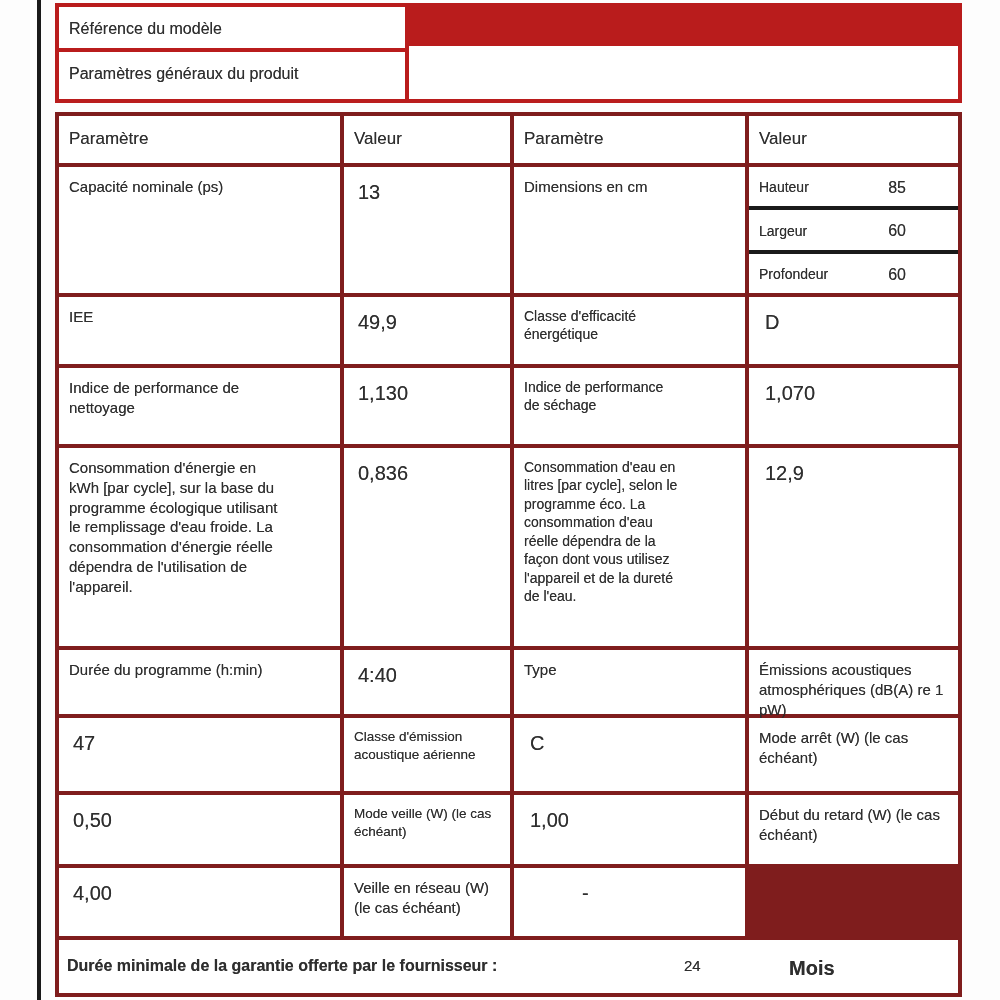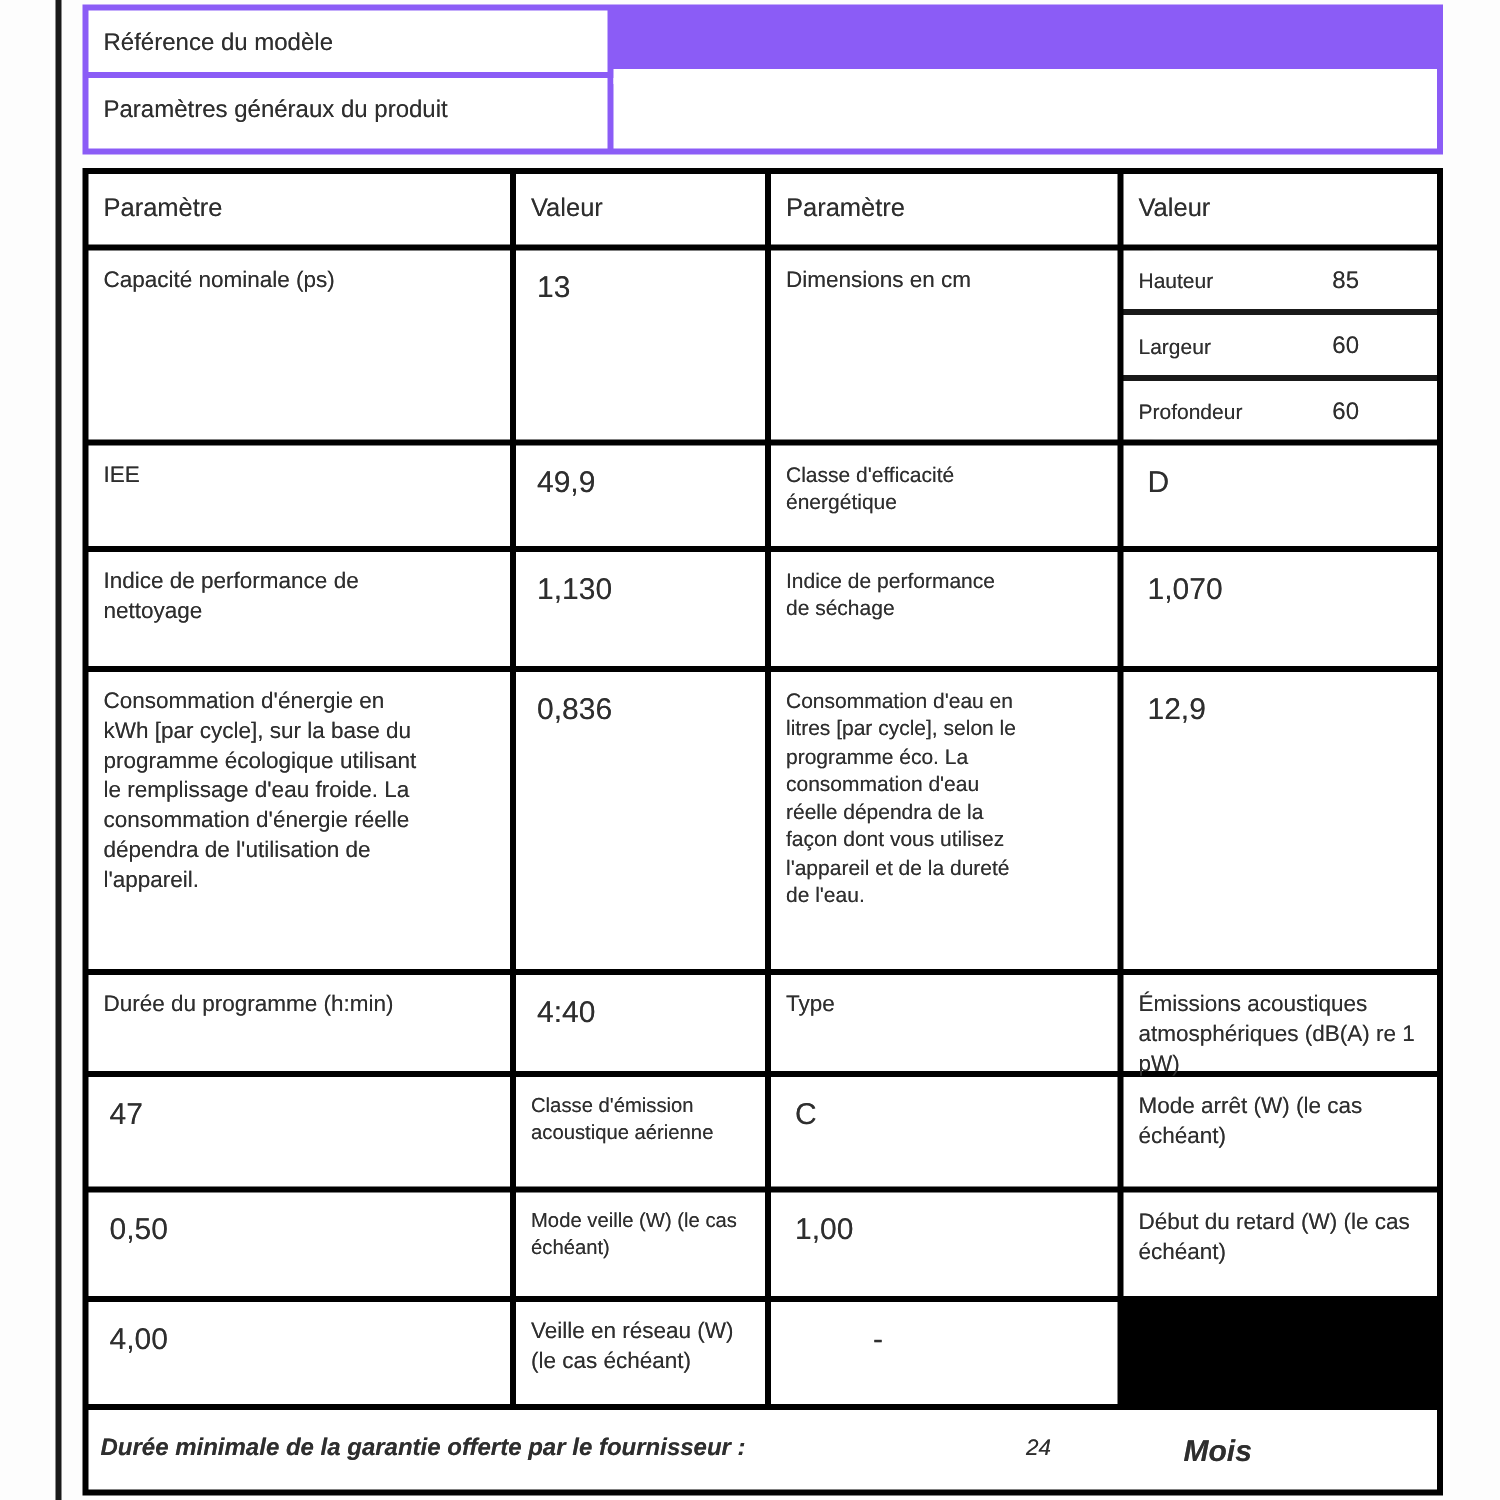--- a/index.html
+++ b/index.html
@@ -5,27 +5,27 @@
   html,body{margin:0;padding:0;background:#ffffff;}
   .page{
     position:relative;width:1000px;height:1000px;background:#fdfdfd;overflow:hidden;
     font-family:"Liberation Sans","DejaVu Sans",sans-serif;color:#2e2e2e;
   }
   .left-rule{position:absolute;left:37px;top:0;width:4px;height:1000px;background:#1a1a1a;}
 
   
   .top-table{
     position:absolute;left:55px;top:3px;width:907px;box-sizing:border-box;
-    background:#8b5cf6;padding:4px;display:grid;
+    background:#b91c1c;padding:4px;display:grid;
     grid-template-columns:346px 549px;grid-template-rows:41px 47px;gap:4px;
   }
   
   .main-table{
     position:absolute;left:55px;top:112px;width:907px;box-sizing:border-box;
-    background:#000000;padding:4px;display:grid;
+    background:#7f1d1d;padding:4px;display:grid;
     grid-template-columns:281px 166px 231px 209px;
     grid-template-rows:47px 126px 67px 76px 198px 64px 73px 69px 68px 53px;
     gap:4px;
   }
   .cell{
     background:#ffffff;box-sizing:border-box;
     padding:10px 8px 0 10px;font-size:15px;line-height:1.32;
     white-space:pre-line;color:#2e2e2e;
     text-shadow:0 0 .4px rgba(0,0,0,.55);
   }
@@ -40,21 +40,21 @@
   .ref-label{font-size:16px;padding-top:11px;}
   .ref-value{font-size:20px;padding-top:10px;padding-left:16px;margin-top:39px;}
 
   
   .dims{padding:0;background:#1a1a1a;display:grid;grid-template-rows:1fr 1fr 1fr;gap:4px;white-space:normal;border-radius:21px;}
   .dim-row{background:#ffffff;display:flex;align-items:center;padding:2px 52px 0 10px;}
   .dim-name{font-size:14px;}
   .dim-val{margin-left:auto;font-size:16px;}
 
   
-  .foot{grid-column:1 / -1;position:relative;white-space:normal;padding:0;font-style:italic;}
+  .foot{grid-column:1 / -1;position:relative;white-space:normal;padding:0;}
   .foot-label{position:absolute;left:8px;top:15px;font-size:16px;font-weight:700;}
   .foot-value{position:absolute;left:625px;top:16px;font-size:15px;}
   .foot-unit{position:absolute;left:730px;top:15px;font-size:20px;font-weight:600;}
 </style>
 </head>
 <body>
 
 <div class="page">
   <div class="left-rule"></div>
 

